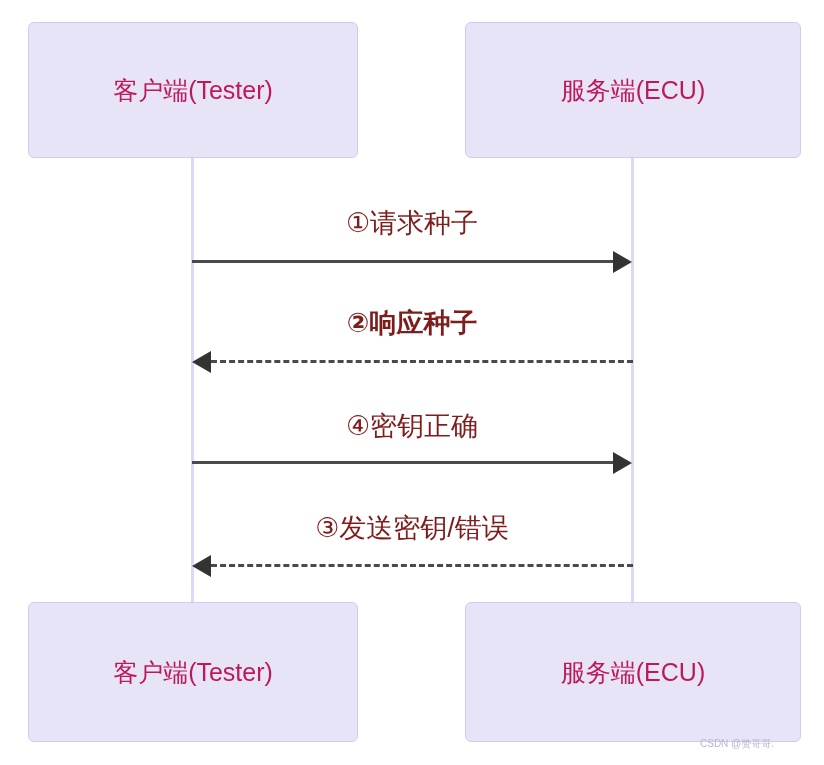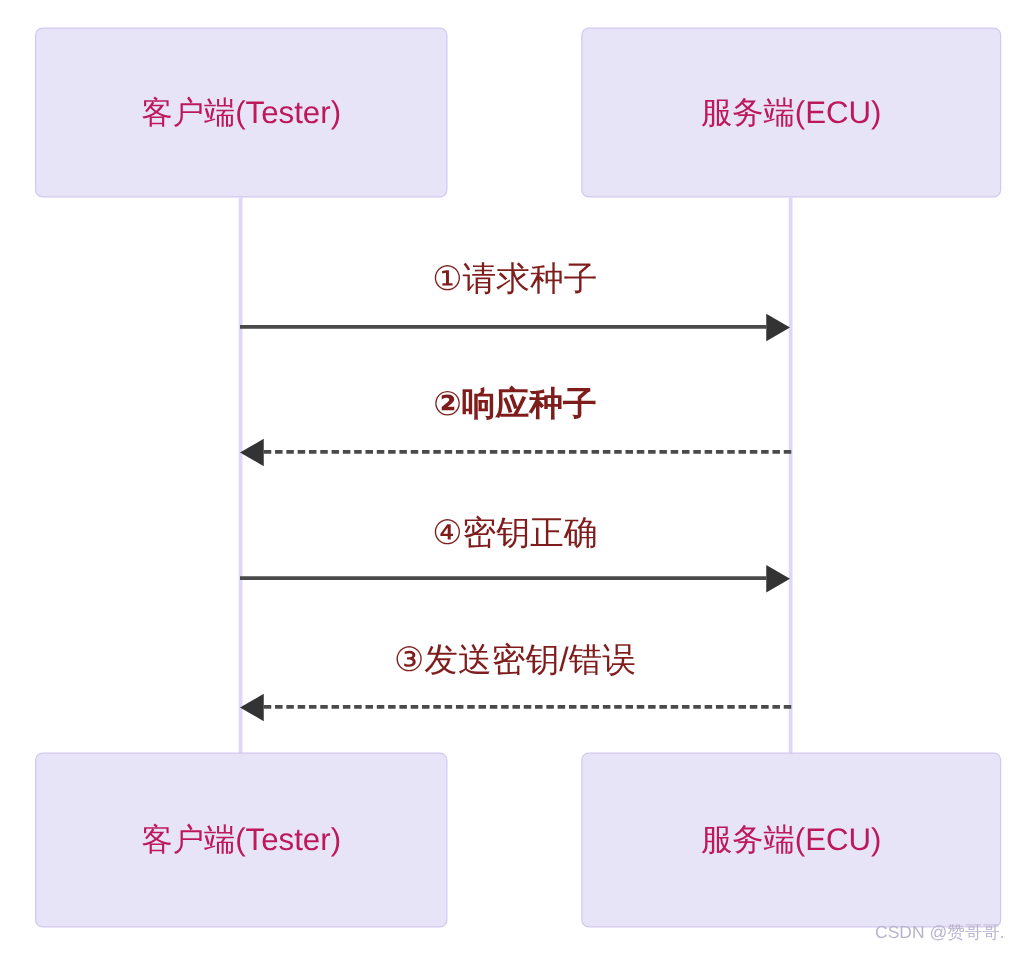--- a/index.html
+++ b/index.html
@@ -64,21 +64,21 @@
     border-bottom: 11px solid transparent;
     border-left: 19px solid #333333;
   }
   .arrowhead.left {
     border-top: 11px solid transparent;
     border-bottom: 11px solid transparent;
     border-right: 19px solid #333333;
   }
   .watermark {
     position: absolute;
-    font-size: 14px;
+    font-size: 10px;
     color: #b9b4cc;
     white-space: nowrap;
   }
 </style>
 </head>
 <body>
 
 <div id="canvas">
 
   <div class="lifeline" style="left:191px; top:158px; height:446px;"></div>

